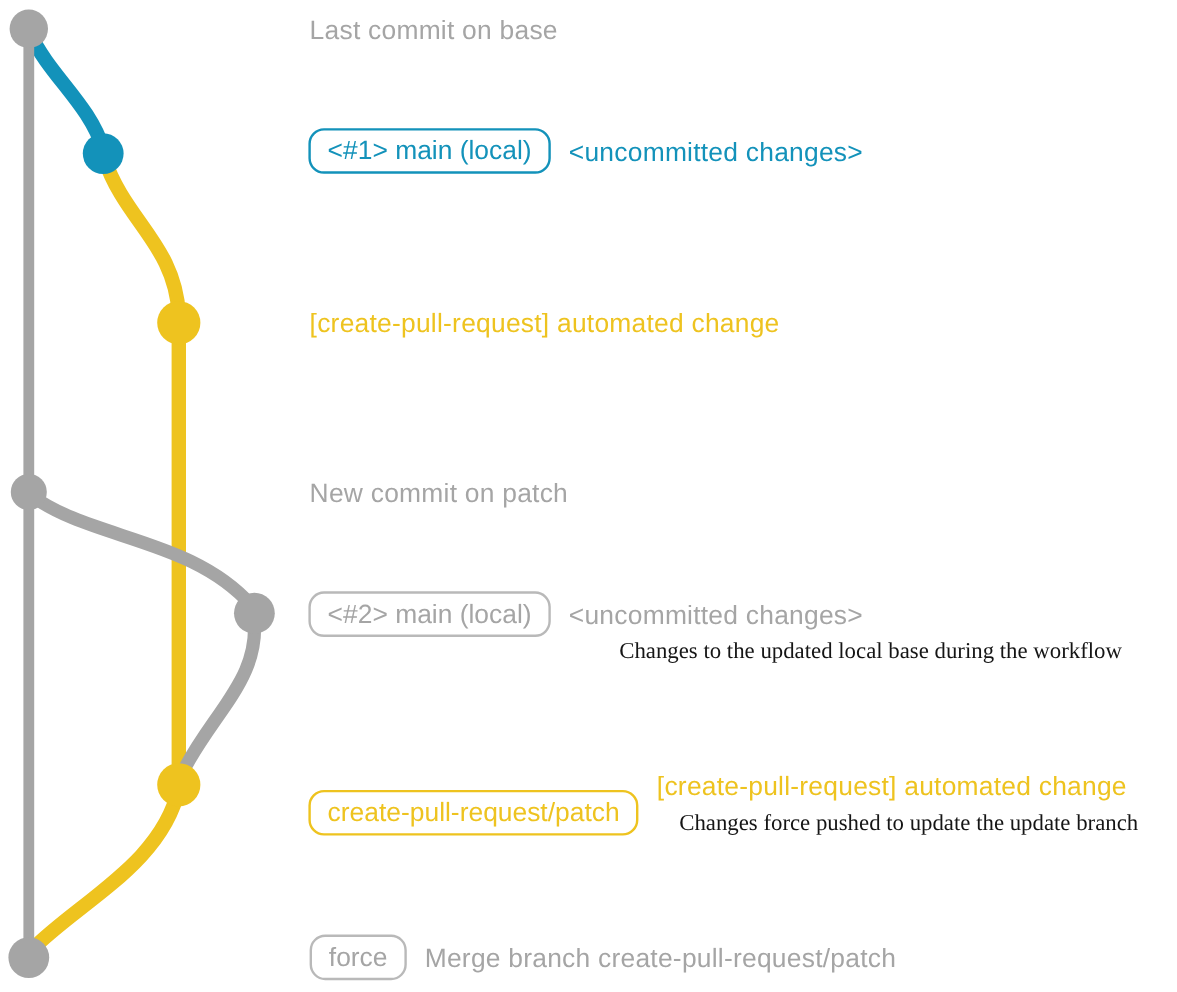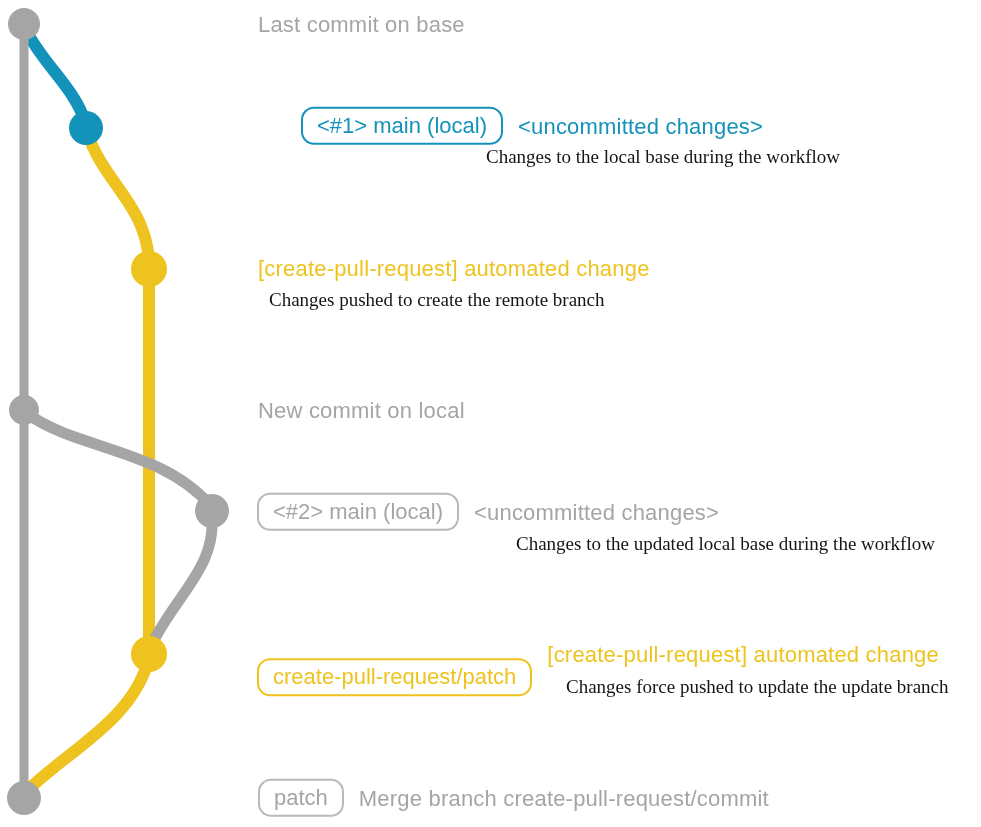--- a/index.html
+++ b/index.html
@@ -39,21 +39,21 @@
   }
   .badge {
     display: inline-block;
     font-size: 22px;
     line-height: 1.2;
     padding: 4px 14px;
     border: 2px solid;
     border-radius: 13px;
     background: var(--background, #ffffff);
   }
-  .badge.teal   { color: var(--teal);   border-color: var(--teal); margin-left: 44px; }
+  .badge.teal   { color: var(--teal);   border-color: var(--teal); }
   .badge.yellow { color: var(--yellow); border-color: var(--yellow); margin-top: 45px; }
   .badge.gray   { color: var(--gray);   border-color: var(--grayBorder); }
 </style>
 </head>
 <body>
 
 <div id="canvas">
 
   <svg id="graph-svg" width="250" height="827" viewBox="0 0 250 827">
 
@@ -78,49 +78,43 @@
   </svg>
 
   <div class="row" style="left:258px; top:25px">
     <span class="h gray">Last commit on base</span>
   </div>
 
   <div class="row" style="left:257px; top:126px">
     <span class="badge teal">&lt;#1&gt; main (local)</span>
     <span class="h teal">&lt;uncommitted changes&gt;</span>
   </div>
-  <div class="row" style="left:486px; top:157px">
-    <span class="note">Changes to the local base during the workflow</span>
-  </div>
 
   <div class="row" style="left:258px; top:269px">
     <span class="h yellow">[create-pull-request] automated change</span>
   </div>
-  <div class="row" style="left:269px; top:300px">
-    <span class="note">Changes pushed to create the remote branch</span>
-  </div>
 
   <div class="row" style="left:258px; top:411px">
-    <span class="h gray">New commit on local</span>
+    <span class="h gray">New commit on patch</span>
   </div>
 
   <div class="row" style="left:257px; top:512px">
     <span class="badge gray">&lt;#2&gt; main (local)</span>
     <span class="h gray">&lt;uncommitted changes&gt;</span>
   </div>
   <div class="row" style="left:516px; top:544px">
     <span class="note">Changes to the updated local base during the workflow</span>
   </div>
 
   <div class="row" style="left:257px; top:655px">
     <span class="badge yellow">create-pull-request/patch</span>
     <span class="h yellow">[create-pull-request] automated change</span>
   </div>
   <div class="row" style="left:566px; top:687px">
     <span class="note">Changes force pushed to update the update branch</span>
   </div>
 
   <div class="row" style="left:258px; top:798px">
-    <span class="badge gray">patch</span>
-    <span class="h gray">Merge branch create-pull-request/commit</span>
+    <span class="badge gray">force</span>
+    <span class="h gray">Merge branch create-pull-request/patch</span>
   </div>
 
 </div>
 
 </body></html>

